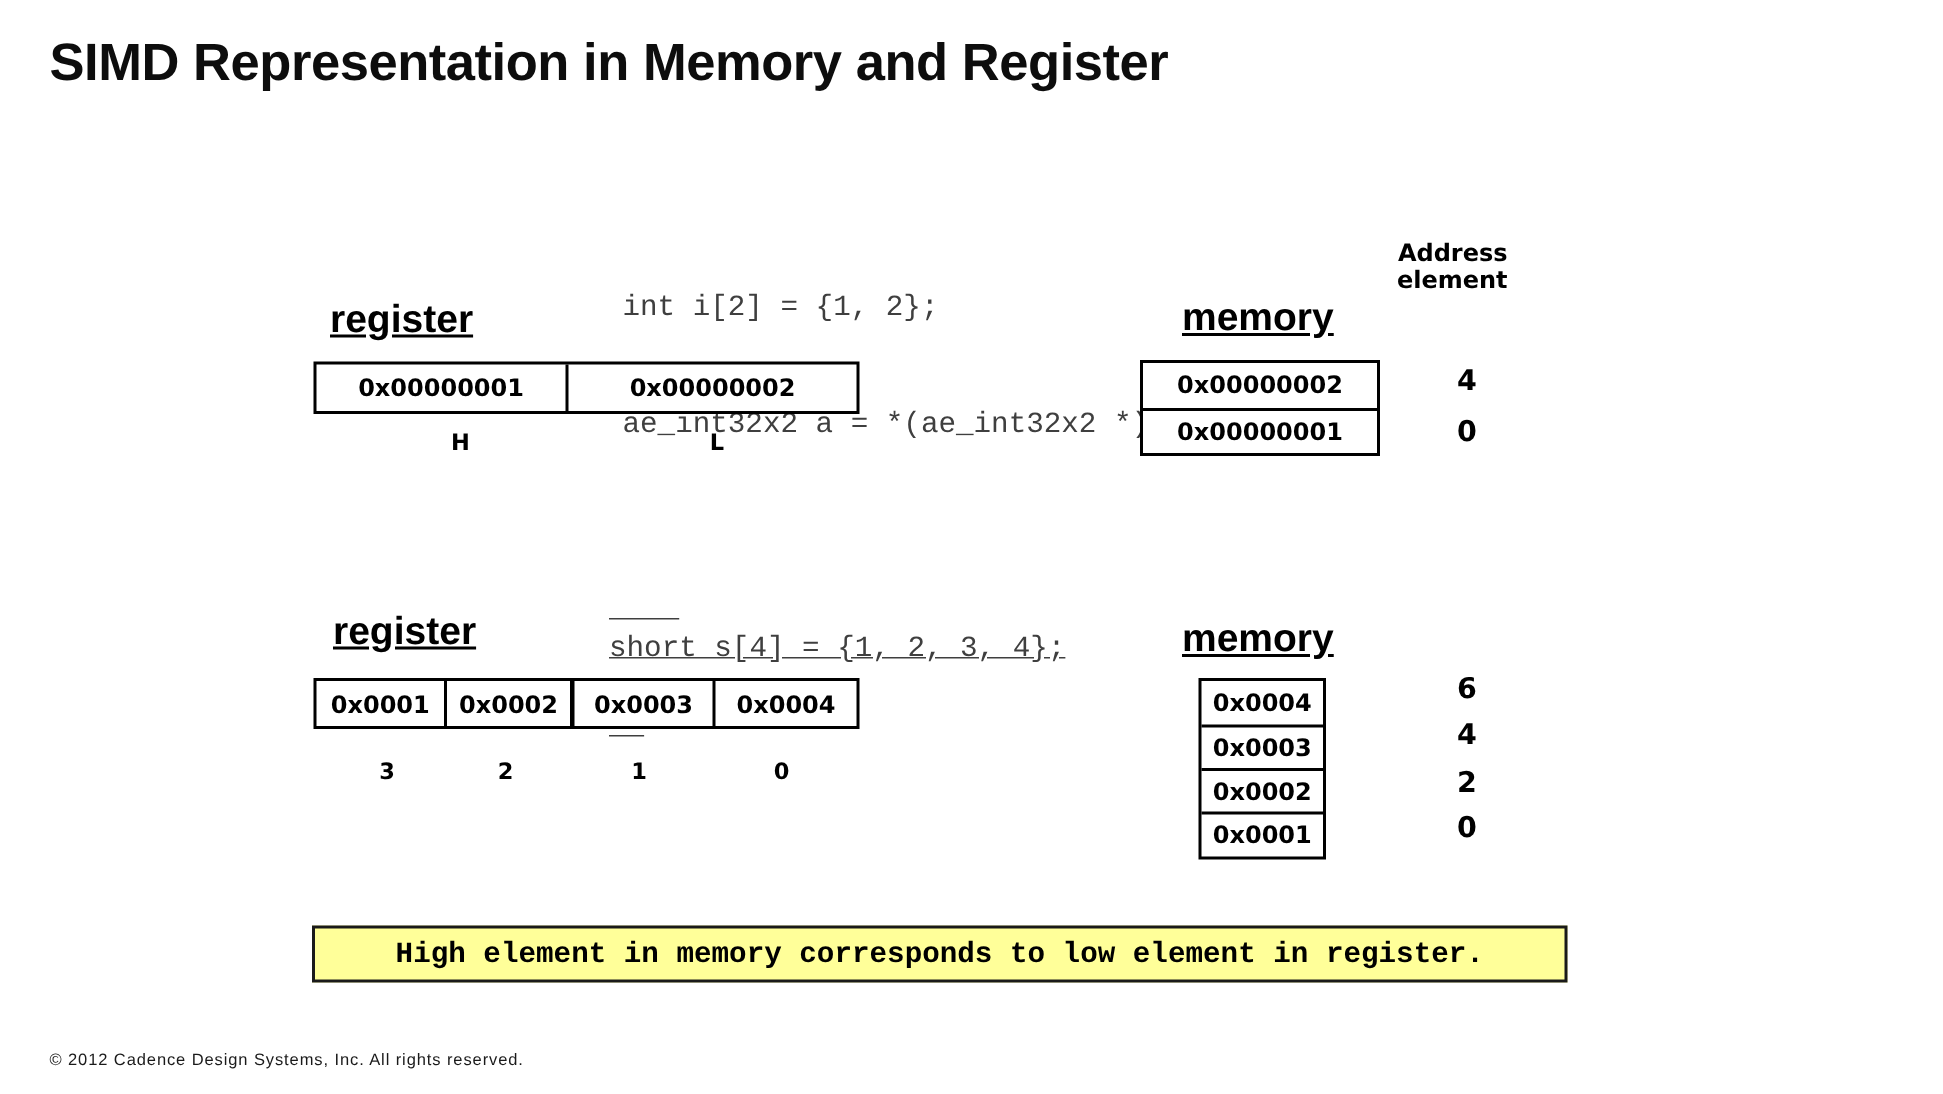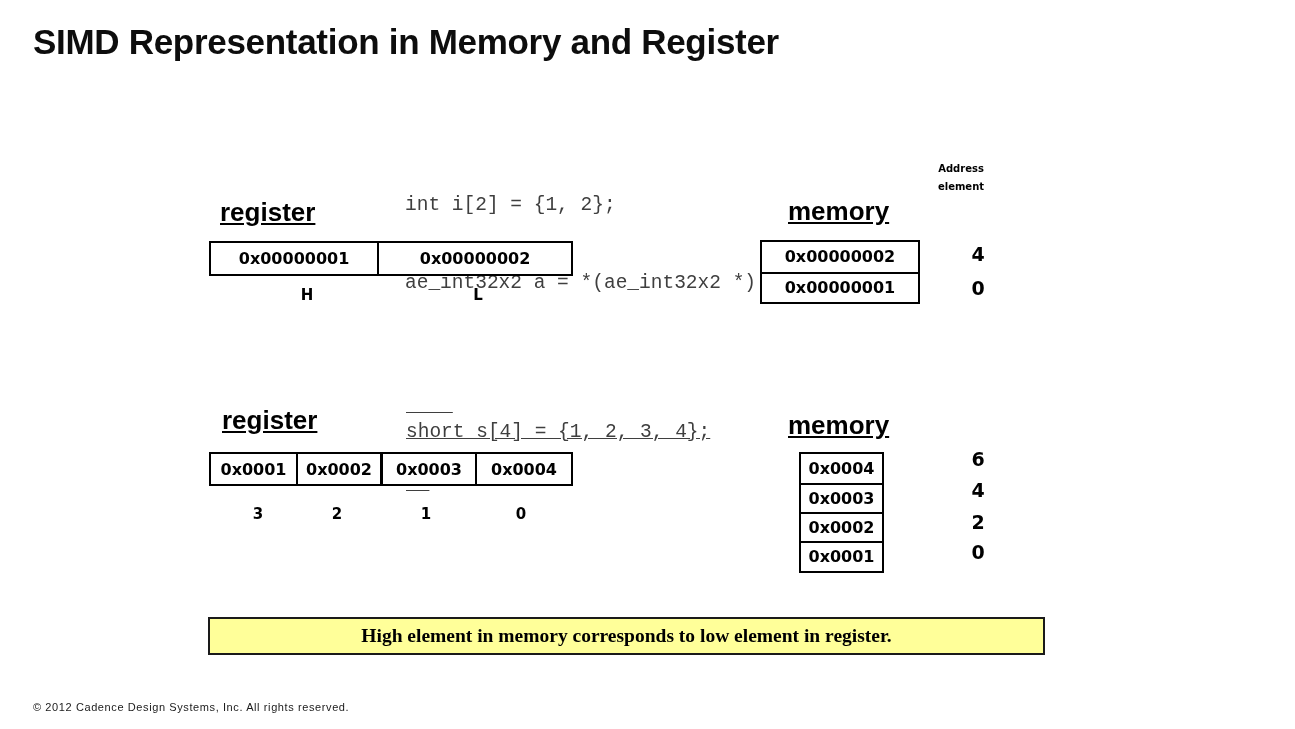--- a/index.html
+++ b/index.html
@@ -50,23 +50,23 @@
     font-weight: bold;
     font-size: 26px;
     color: #000000;
     white-space: nowrap;
     text-decoration: underline;
   }
   .addr-heading {
     position: absolute;
     font-family: "DejaVu Sans", sans-serif;
     font-weight: bold;
-    font-size: 10px;
+    font-size: 16px;
     line-height: 18px;
-    text-align: center;
+    text-align: right;
     color: #000000;
     white-space: nowrap;
   }
 
   
   .reg-box {
     position: absolute;
     display: flex;
     border: 2px solid #000000;
     box-sizing: border-box;
@@ -133,21 +133,21 @@
     left: 208px;
     top: 617px;
     width: 837px;
     height: 38px;
     background: #ffff99;
     border: 2px solid #1a1a1a;
     box-sizing: border-box;
     display: flex;
     align-items: center;
     justify-content: center;
-    font-family: Liberation Serif, serif;
+    font-family: Liberation Mono, monospace;
     font-weight: bold;
     font-size: 19.5px;
     color: #000000;
     white-space: nowrap;
   }
 
   
   .footer-copyright {
     position: absolute;
     left: 33px;
@@ -178,21 +178,21 @@
     letter-spacing: 0.5px;
   }
 </style>
 </head>
 <body>
 
 <div id="slide">
 
   <div class="slide-title">SIMD Representation in Memory and Register</div>
 
-  <div class="code-block" style="left:405px; top:140px;">
+  <div class="code-block" style="left:415px; top:140px;">
     <span class="code-line">int i[2] = {1, 2};</span>
     <span class="code-line">ae_int32x2 a = *(ae_int32x2 *) i;</span>
   </div>
 
   <div class="addr-heading" style="left:917px; top:160px; width:88px;">
     <div>Address</div>
     <div>element</div>
   </div>
 
   <div class="heading" style="left:220px; top:197px;">register</div>

